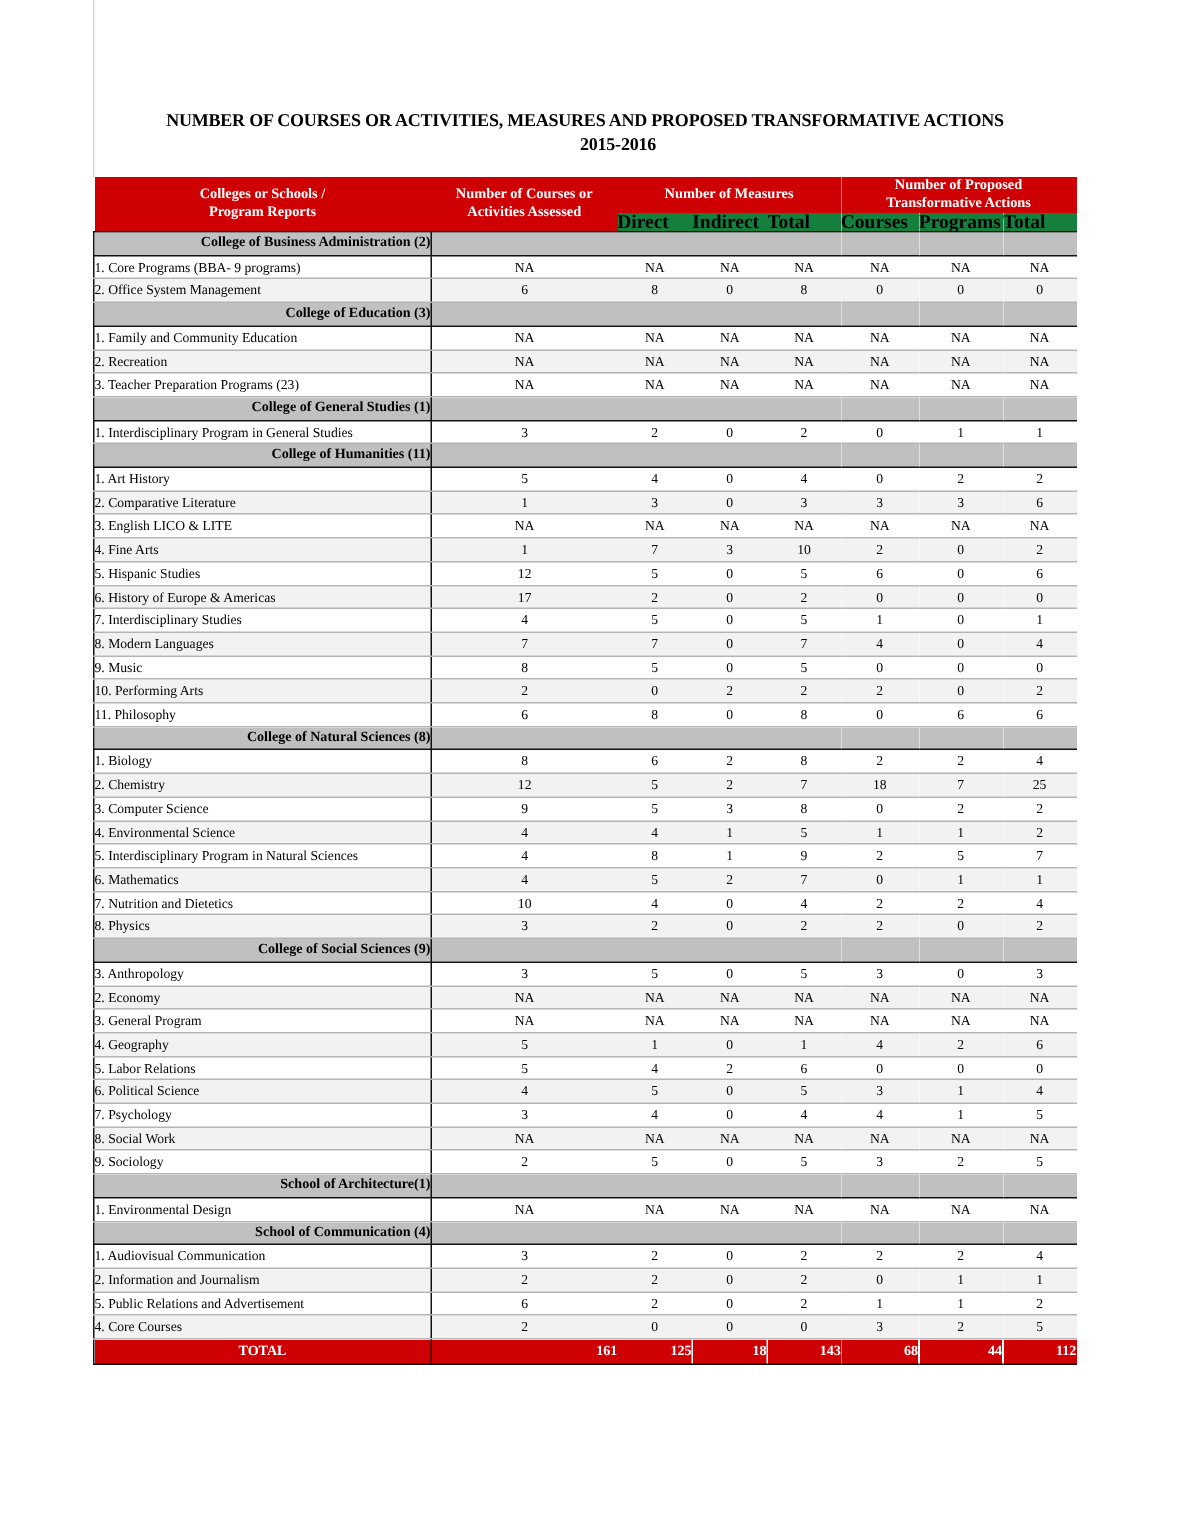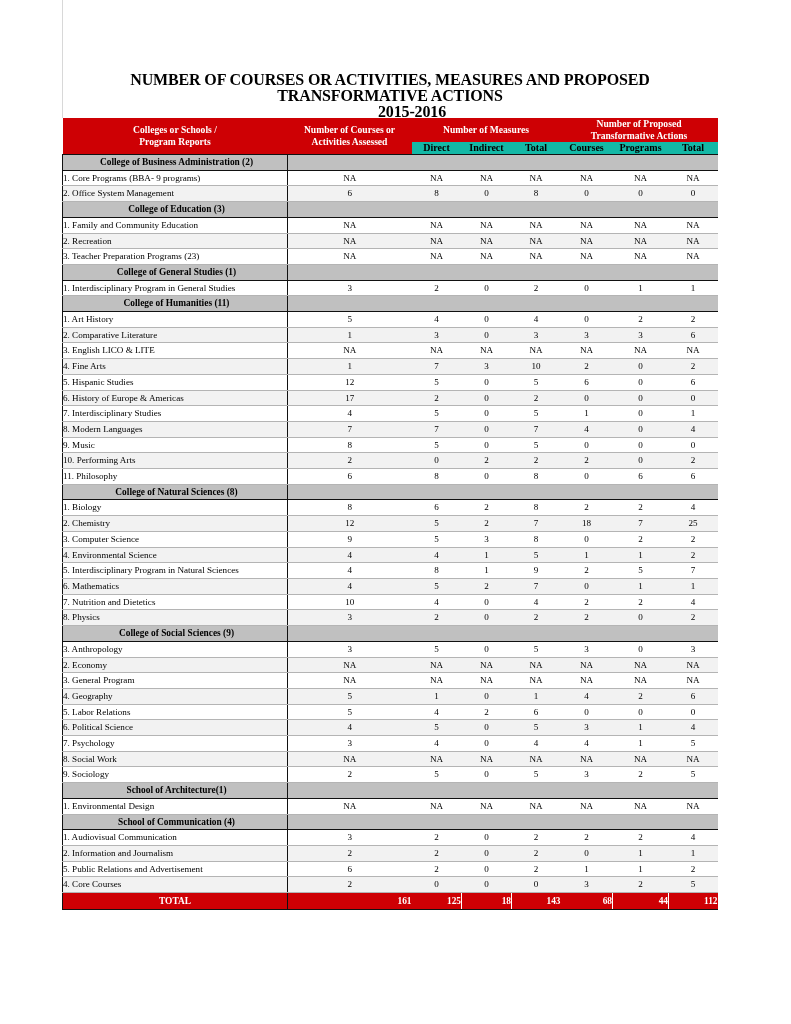--- a/index.html
+++ b/index.html
@@ -32,21 +32,21 @@
     width: 791px;
     height: 1024px;
   }
 
   .doc-title {
     position: absolute;
     left: 62px;
     top: 72px;
     width: 656px;
     text-align: center;
-    font-size: 16px;
+    font-size: 12px;
     font-weight: bold;
     line-height: 16px;
     letter-spacing: -0.15px;
     color: #000000;
   }
   .doc-title .line2 { display: block; margin-left: 44px; }
 
   
   table.report {
     position: absolute;
@@ -71,42 +71,42 @@
   .hdr {
     background: #CE0004;
     color: #FFFFFF;
     font-weight: bold;
     text-align: center;
     font-size: 9.6px;
     line-height: 12px;
     border: 1.3px solid #111111;
   }
   .hdr-sub {
-    background: #14b8a6;
+    background: #15803d;
     color: #000000;
     font-weight: bold;
-    text-align: center;
-    font-size: 10px;
+    text-align: left;
+    font-size: 13px;
     line-height: 12px;
     border: 1.3px solid #111111;
   }
   .hdr .l2 { display: block; }
 
   
   tr.group td {
     background: #C0C0C0;
     font-weight: bold;
     font-size: 9.4px;
     height: 14.7px;
     line-height: 14.7px;
     border-top: 1.2px solid #111111;
     border-bottom: 1.2px solid #111111;
   }
   tr.group td.c-name {
-    text-align: center;
+    text-align: right;
     padding-left: 3px;
     border-left: 1.3px solid #111111;
     border-right: 1.3px solid #111111;
     margin-top: 24px;
   }
 
   
   tr.item td {
     height: 14.7px;
     line-height: 14.7px;

